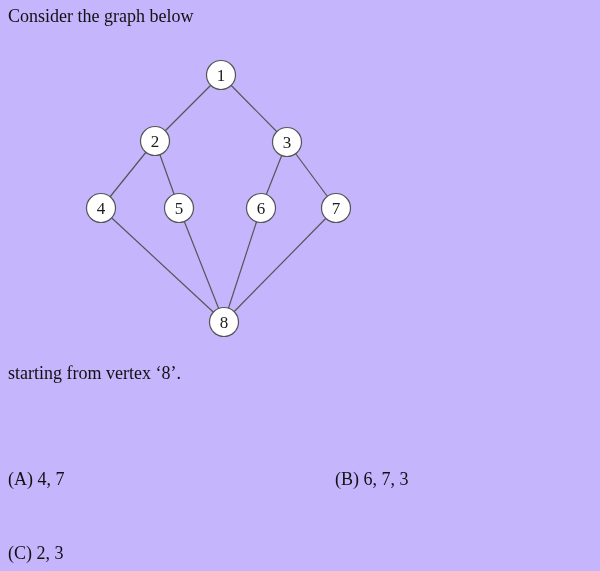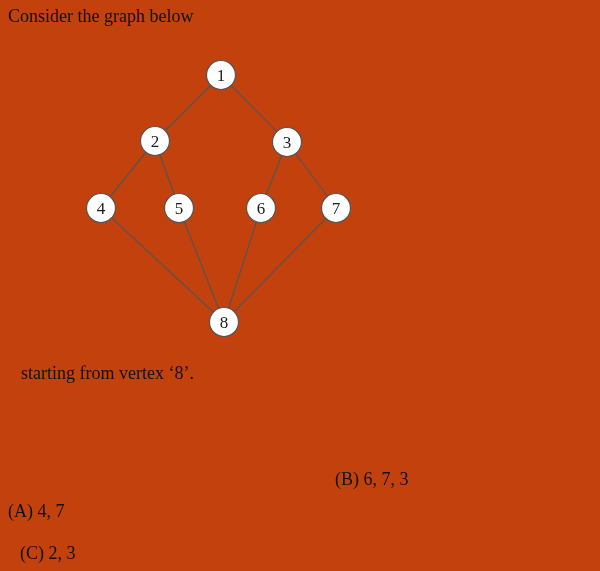--- a/index.html
+++ b/index.html
@@ -1,20 +1,20 @@
 <!DOCTYPE html>
 <html><head>
 <meta charset="utf-8">
 <style>
   html, body { margin: 0; padding: 0; background: #ffffff; }
   .page {
     position: relative;
     width: 600px;
     height: 571px;
-    background: #c2410c;
+    background: #c4b5fd;
     font-family: "Liberation Serif", serif;
     color: #111111;
     overflow: hidden;
   }
   .title {
     position: absolute;
     left: 8px;
     top: 5px;
     font-size: 18px;
     line-height: 22px;
@@ -42,32 +42,31 @@
     line-height: 38px;
   }
   .q-line-1 {
     display: block;
     text-align: justify;
     text-align-last: justify;
   }
   .q-line-2 {
     display: block;
     text-align: left;
-    margin-left: 13px;
   }
   .option {
     position: absolute;
     font-size: 18px;
     line-height: 22px;
     white-space: nowrap;
     cursor: default;
   }
-  .opt-a { left: 8px;   top: 468px; margin-top: 32px; }
+  .opt-a { left: 8px;   top: 468px; }
   .opt-b { left: 335px; top: 468px; }
-  .opt-c { left: 8px;   top: 542px; margin-left: 12px; }
+  .opt-c { left: 8px;   top: 542px; }
   .opt-d { left: 335px; top: 542px; }
 </style>
 </head>
 <body>
 
 <div class="page">
 
   <div class="title">Consider the graph below</div>
 
   <svg class="graph" viewBox="0 0 600 350" xmlns="http://www.w3.org/2000/svg">

